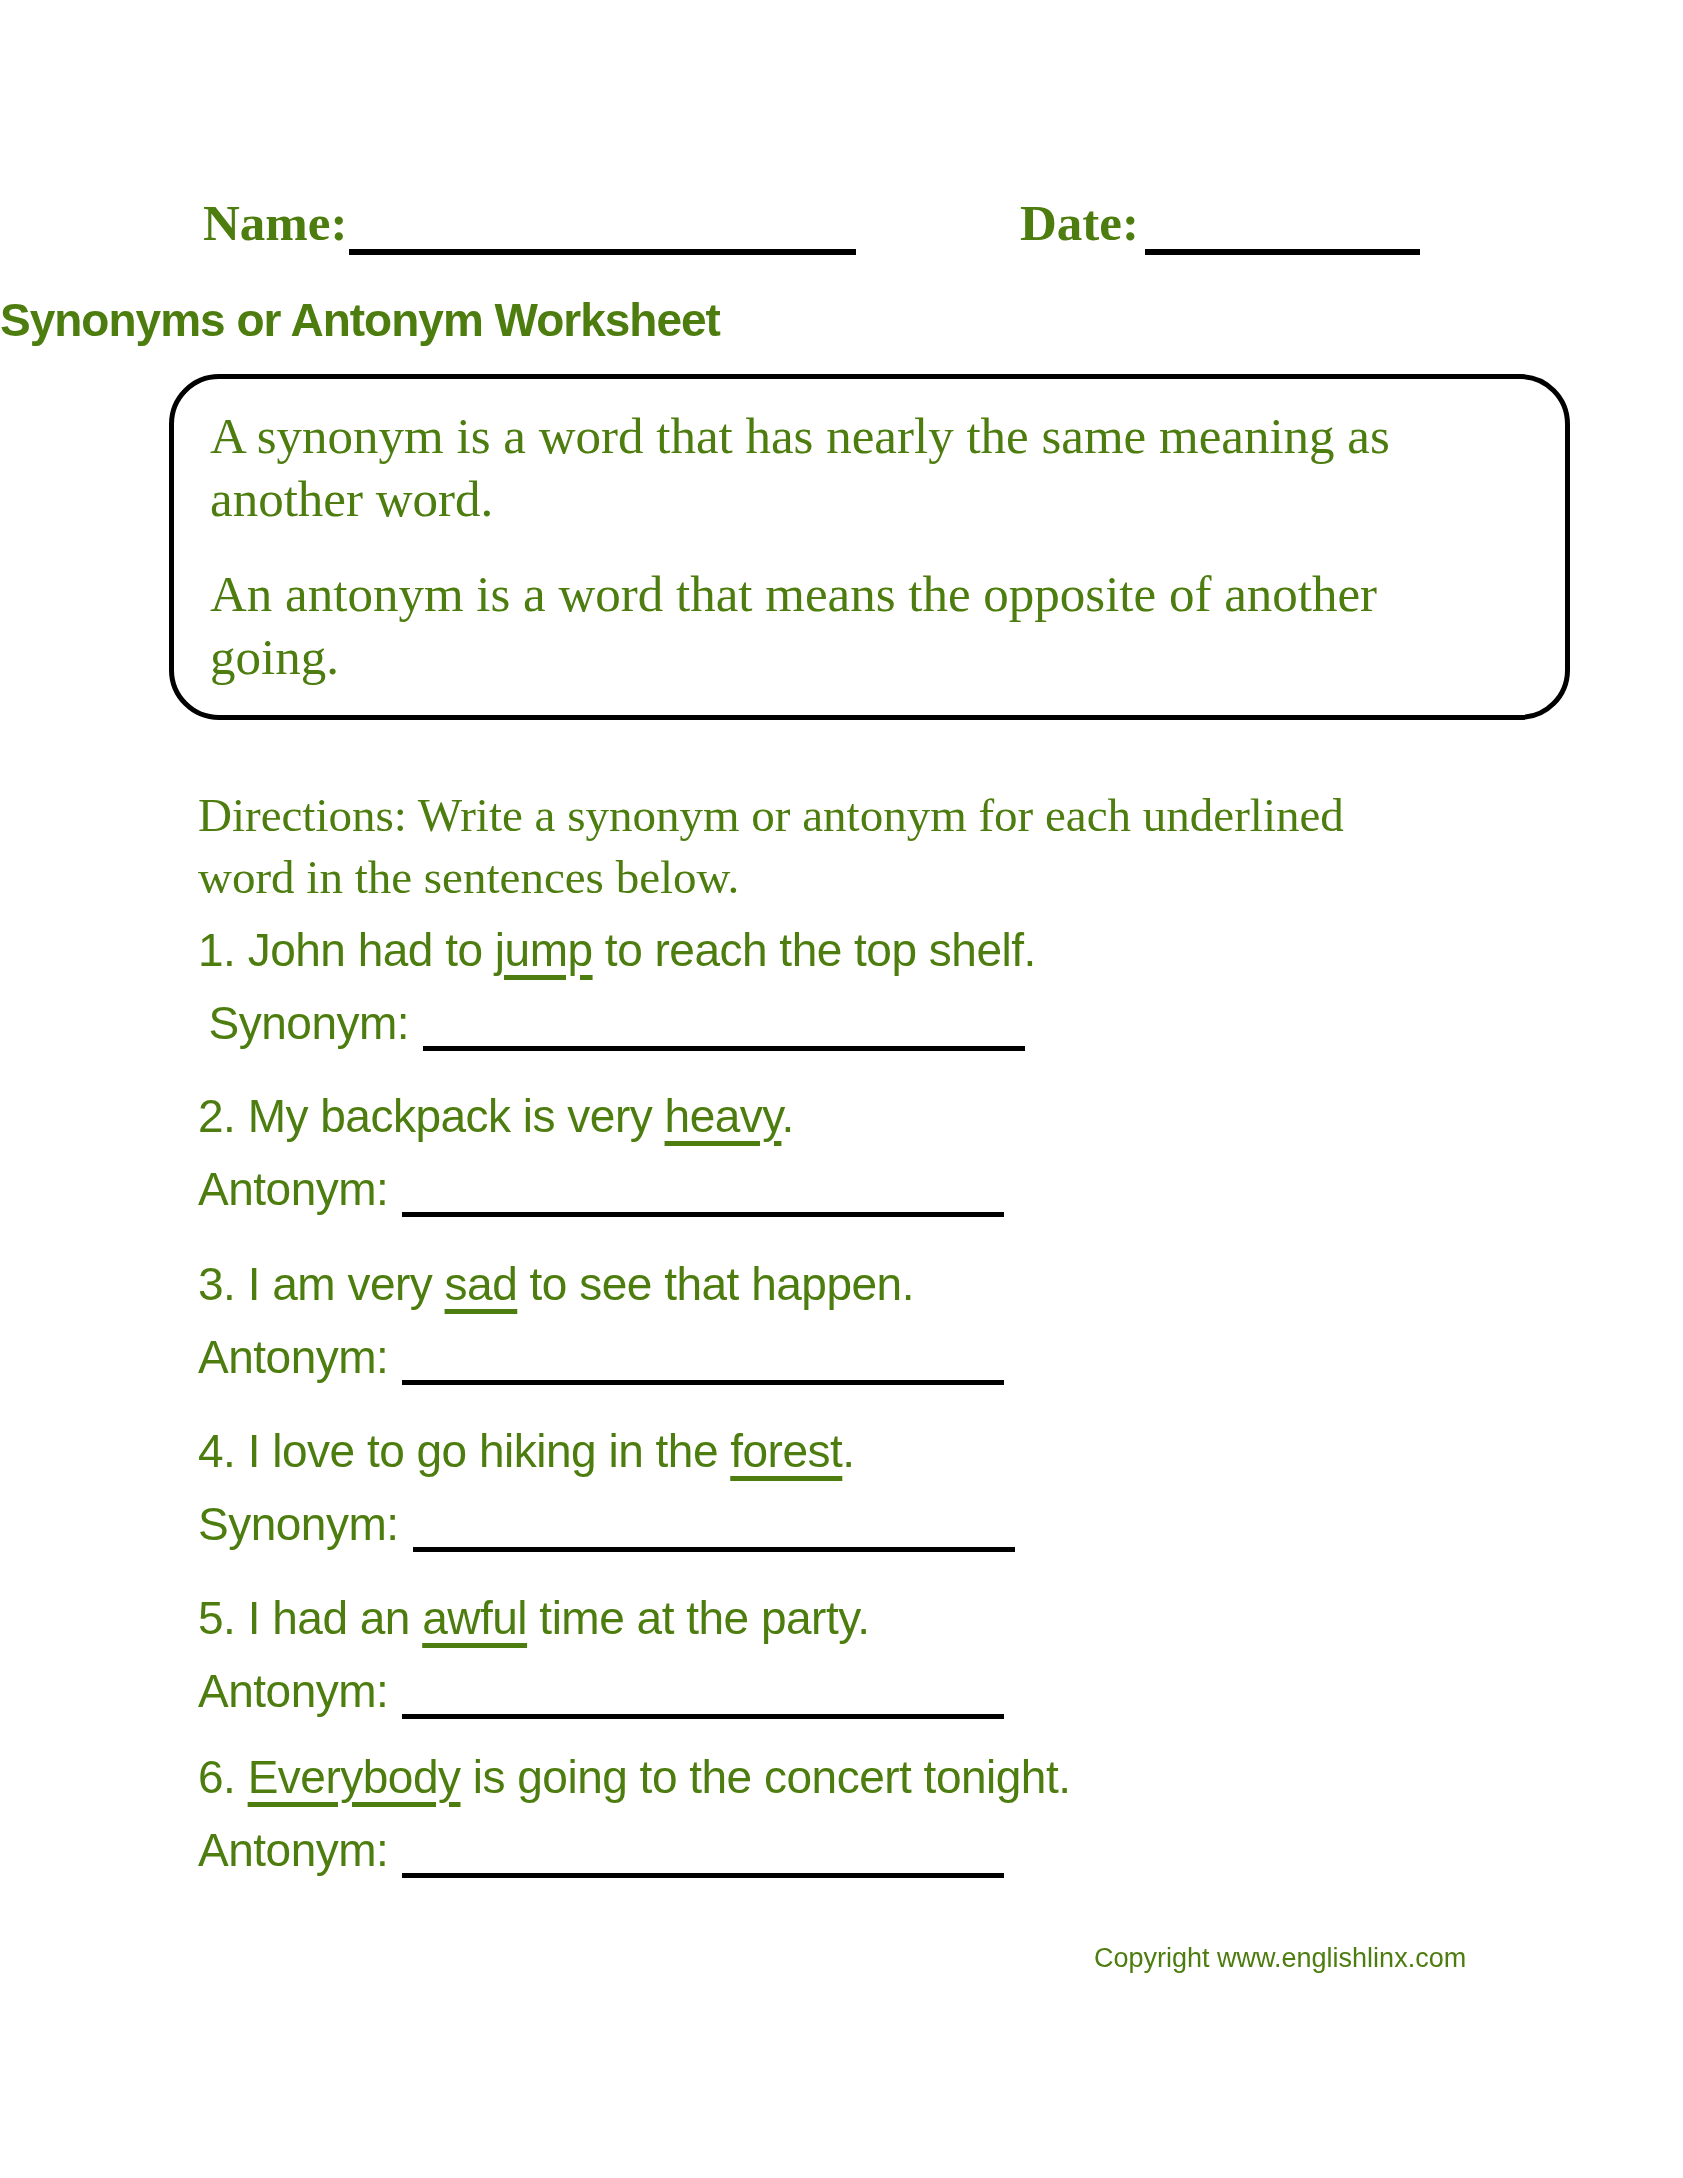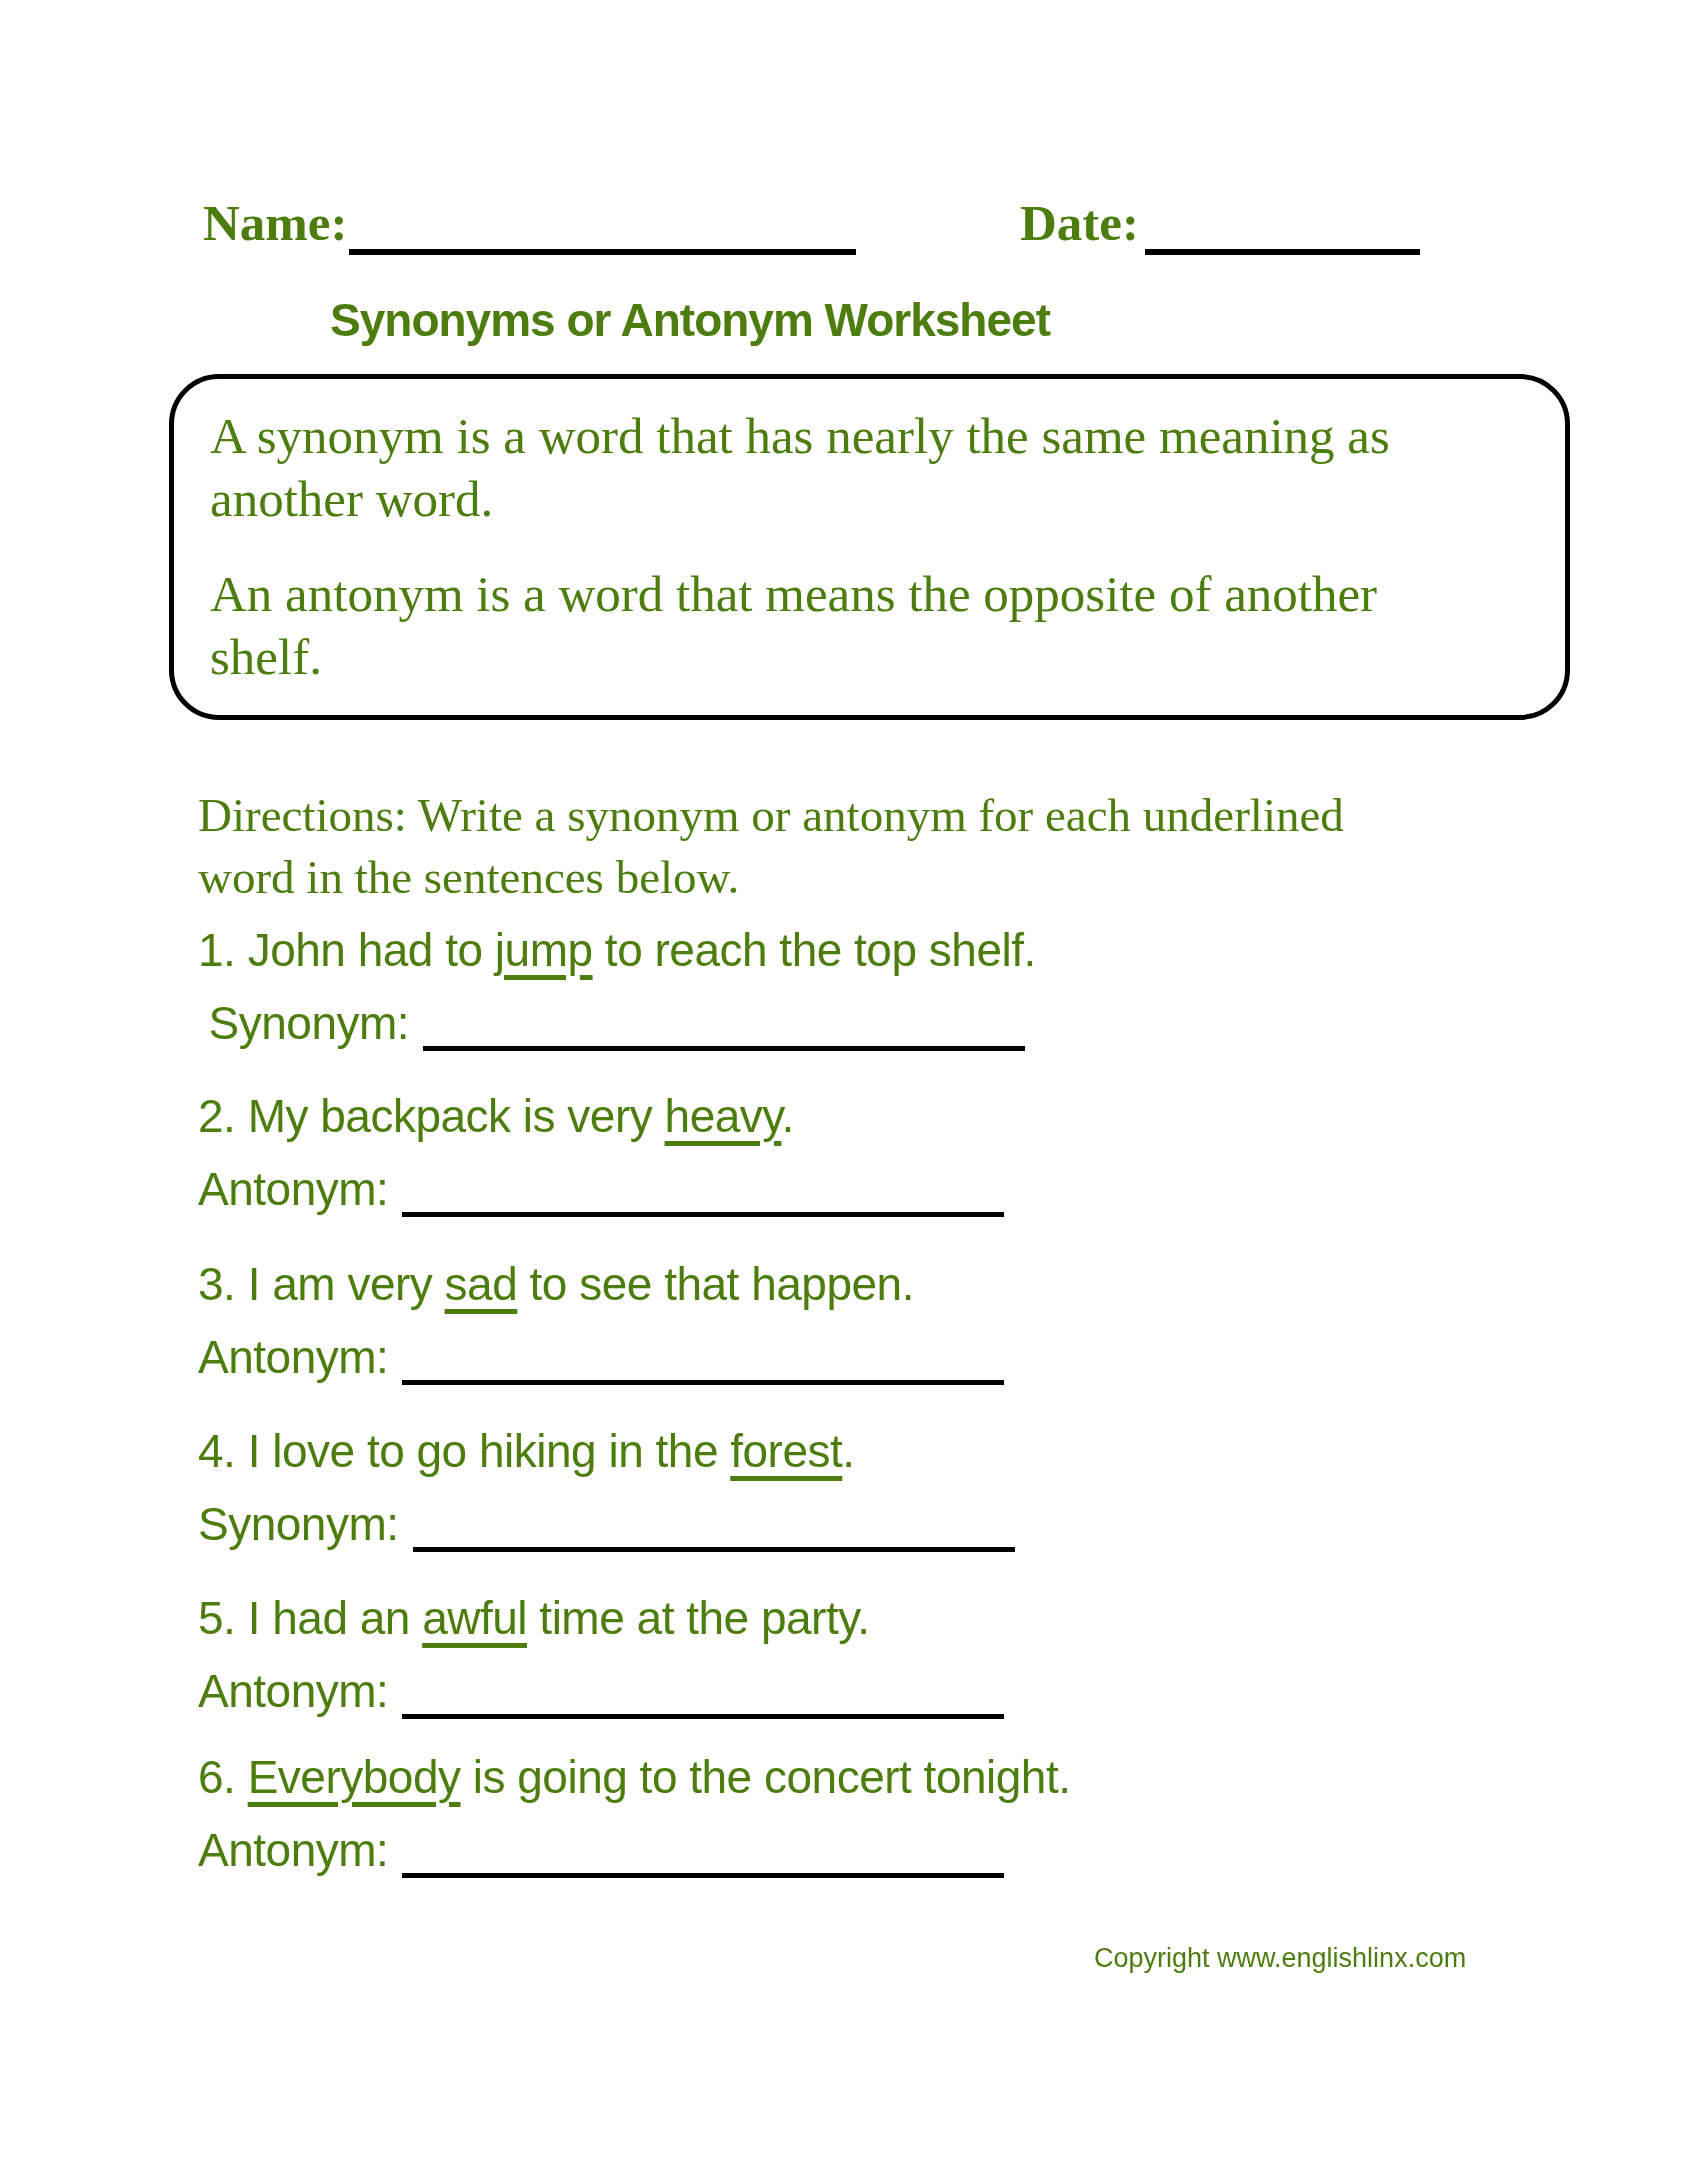--- a/index.html
+++ b/index.html
@@ -25,21 +25,20 @@
   .name-label{left:203px;top:194px;}
   .date-label{left:1020px;top:194px;}
   .rule{position:absolute;background:#000;height:6px;}
   .name-rule{left:349px;top:249px;width:507px;}
   .date-rule{left:1145px;top:249px;width:275px;}
 
   
   .title{
     position:absolute;
     left:0;top:295px;width:1380px;
-    text-align:center;
     font-family:"Liberation Sans", sans-serif;
     font-weight:bold;
     font-size:46px;
     letter-spacing:-1px;
     line-height:50px;
   }
 
   
   .def-box{
     position:absolute;
@@ -119,21 +118,21 @@
 
   <div class="title">Synonyms or Antonym Worksheet</div>
 
   <div class="def-box">
     <p>
       <span class="def-line">A synonym is a word that has nearly the same meaning as</span>
       <span class="def-line">another word.</span>
     </p>
     <p>
       <span class="def-line">An antonym is a word that means the opposite of another</span>
-      <span class="def-line">shelf.</span>
+      <span class="def-line">going.</span>
     </p>
   </div>
 
   <div class="directions">
     <span class="dir-line">Directions: Write a synonym or antonym for each underlined</span>
     <span class="dir-line">word in the sentences below.</span>
   </div>
 
   <div class="qb q1">
     <span class="q-sentence"><span>1.</span><span> John had to </span><span class="q-word">jump</span><span> to reach the top shelf.</span></span>

